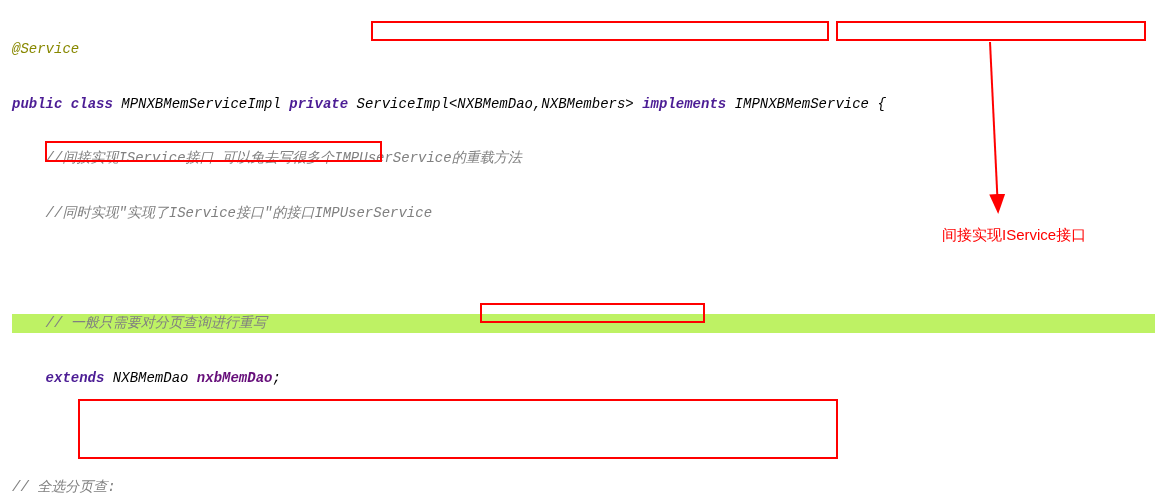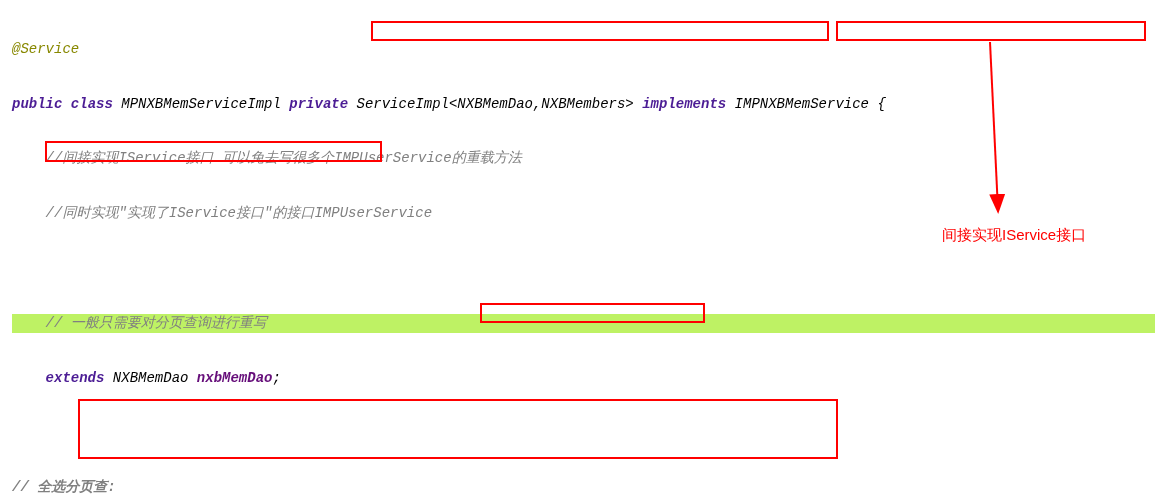--- a/index.html
+++ b/index.html
@@ -40,21 +40,20 @@
     }
     .arrow-svg {
       position: absolute;
       pointer-events: none;
     }
     .caret-line {
       background: #bef264;
     }
     .region-brace {
       color: #808080;
-      font-weight: bold;
     }
     .semi { color: #000000; }
     .punct { color: #000000; }
   </style>
 </head>
 <body>
 
 <div class="editor">
 <span class="line"><span class="annotation">@Service</span></span>
 <span class="line"><span class="kw">public</span> <span class="kw">class</span> <span>MPNXBMemServiceImpl</span> <span class="kw">private</span> <span>ServiceImpl&lt;NXBMemDao,NXBMembers&gt;</span> <span class="kw">implements</span> <span>IMPNXBMemService</span> <span class="punct">{</span></span>

